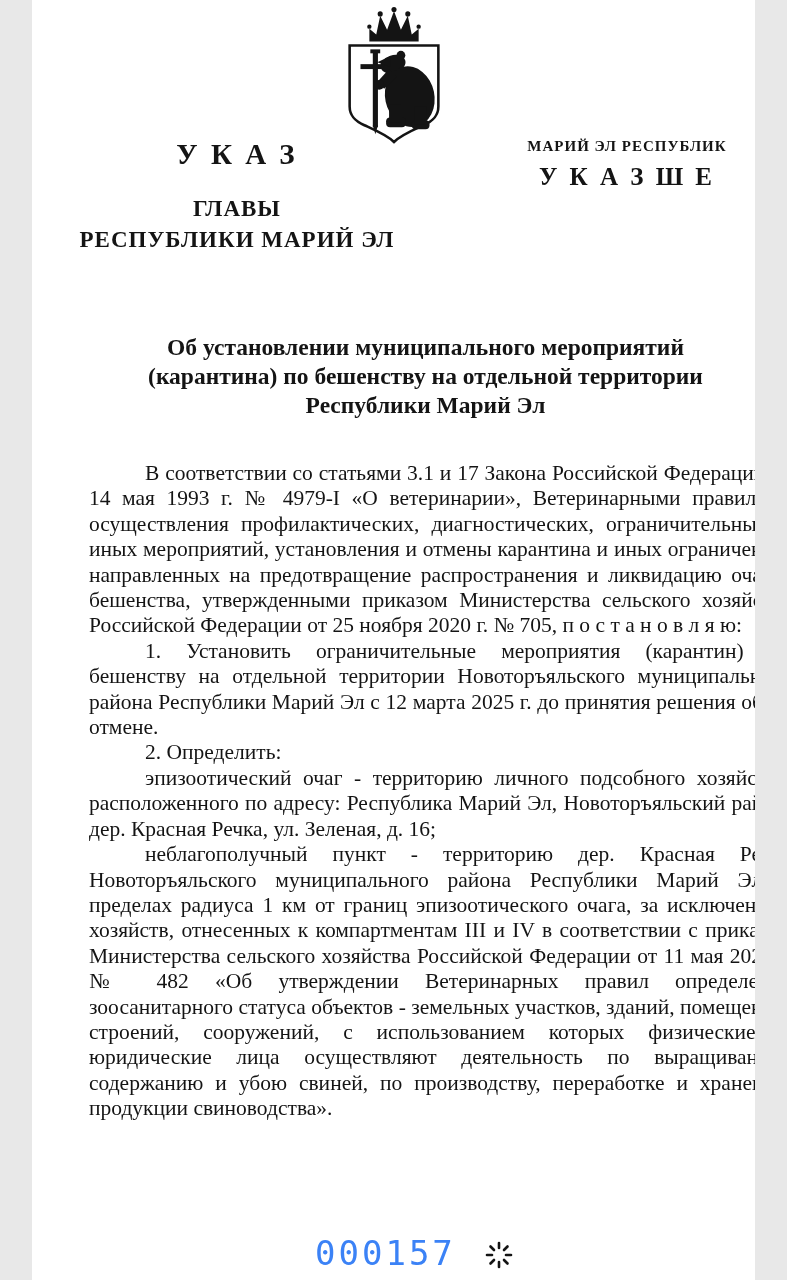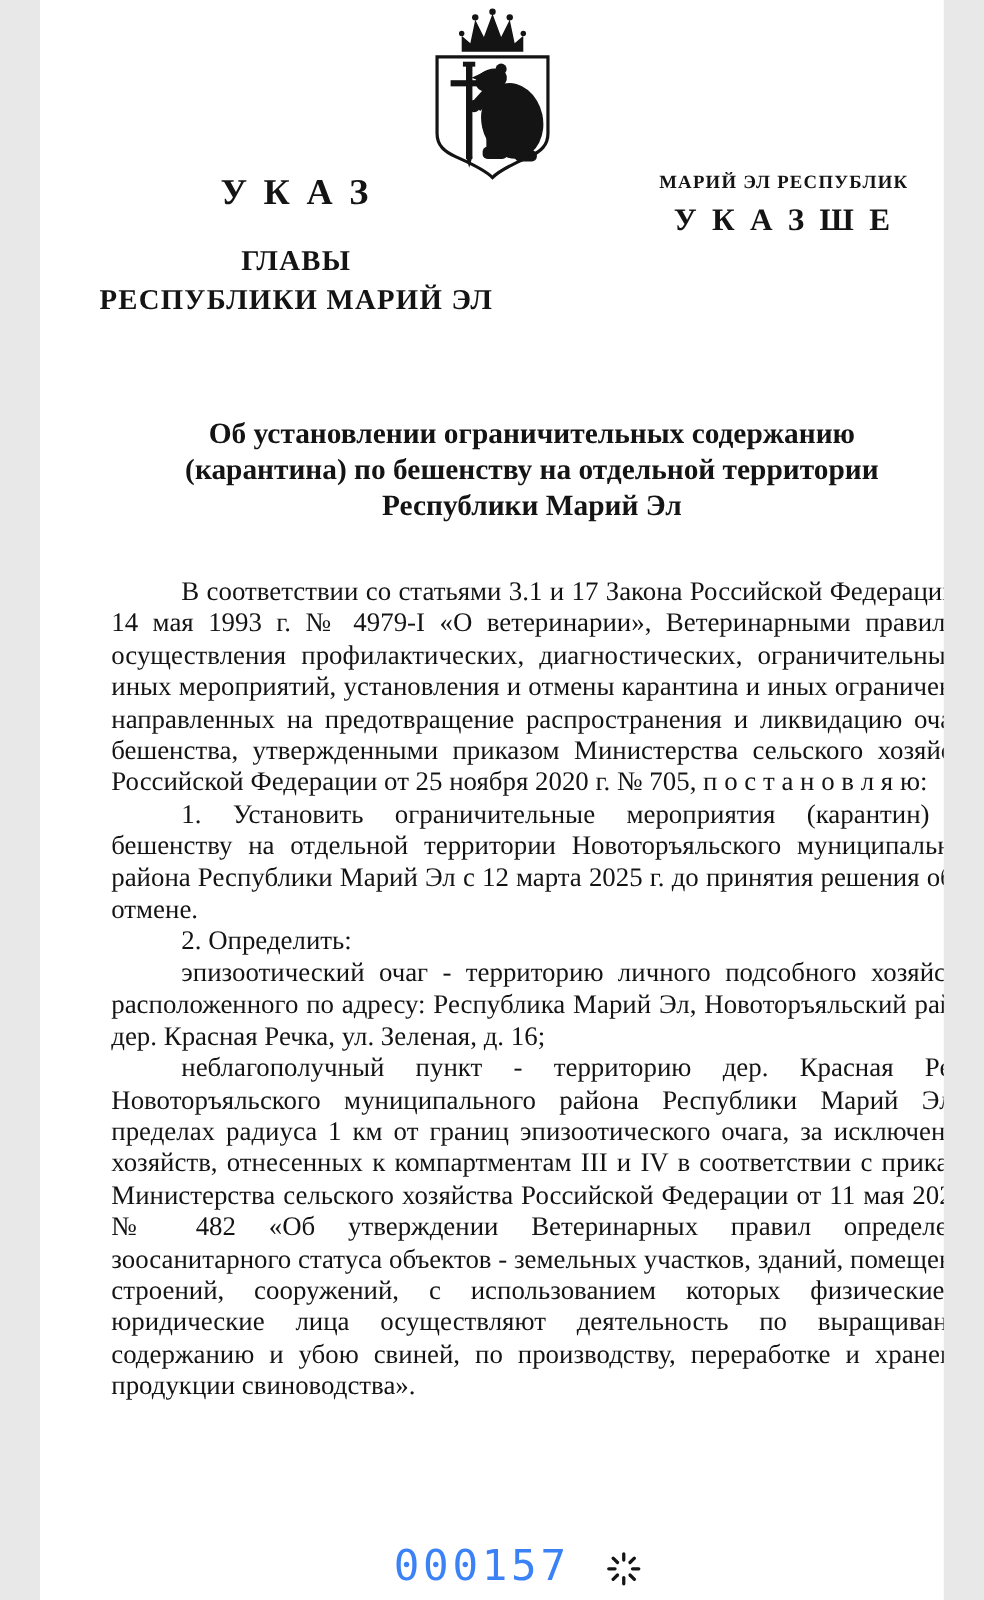--- a/index.html
+++ b/index.html
@@ -135,21 +135,21 @@
     <div class="mid">ГЛАВЫ</div>
     <div class="mid">РЕСПУБЛИКИ МАРИЙ ЭЛ</div>
   </div>
 
   <div class="header-right">
     <div class="mid">МАРИЙ ЭЛ РЕСПУБЛИК</div>
     <div class="big">У К А З Ш Е</div>
   </div>
 
   <div class="doc-title">
-    <div>Об установлении ограничительных содержанию</div>
+    <div>Об установлении муниципального мероприятий</div>
     <div>(карантина) по бешенству на отдельной территории</div>
     <div>Республики Марий Эл</div>
   </div>
 
   <div class="doc-body">
     <p>В соответствии со статьями 3.1 и 17 Закона Российской Федерации от 14 мая 1993 г. № 4979-I «О ветеринарии», Ветеринарными правилами осуществления профилактических, диагностических, ограничительных и иных мероприятий, установления и отмены карантина и иных ограничений, направленных на предотвращение распространения и ликвидацию очагов бешенства, утвержденными приказом Министерства сельского хозяйства Российской Федерации от 25 ноября 2020 г. № 705, п о с т а н о в л я ю:</p>
     <p>1. Установить ограничительные мероприятия (карантин) по бешенству на отдельной территории Новоторъяльского муниципального района Республики Марий Эл с 12 марта 2025 г. до принятия решения об их отмене.</p>
     <p>2. Определить:</p>
     <p>эпизоотический очаг - территорию личного подсобного хозяйства, расположенного по адресу: Республика Марий Эл, Новоторъяльский район, дер. Красная Речка, ул. Зеленая, д. 16;</p>
     <p>неблагополучный пункт - территорию дер. Красная Речка Новоторъяльского муниципального района Республики Марий Эл в пределах радиуса 1 км от границ эпизоотического очага, за исключением хозяйств, отнесенных к компартментам III и IV в соответствии с приказом Министерства сельского хозяйства Российской Федерации от 11 мая 2023 г. № 482 «Об утверждении Ветеринарных правил определения зоосанитарного статуса объектов - земельных участков, зданий, помещений, строений, сооружений, с использованием которых физические и юридические лица осуществляют деятельность по выращиванию, содержанию и убою свиней, по производству, переработке и хранению продукции свиноводства».</p>

